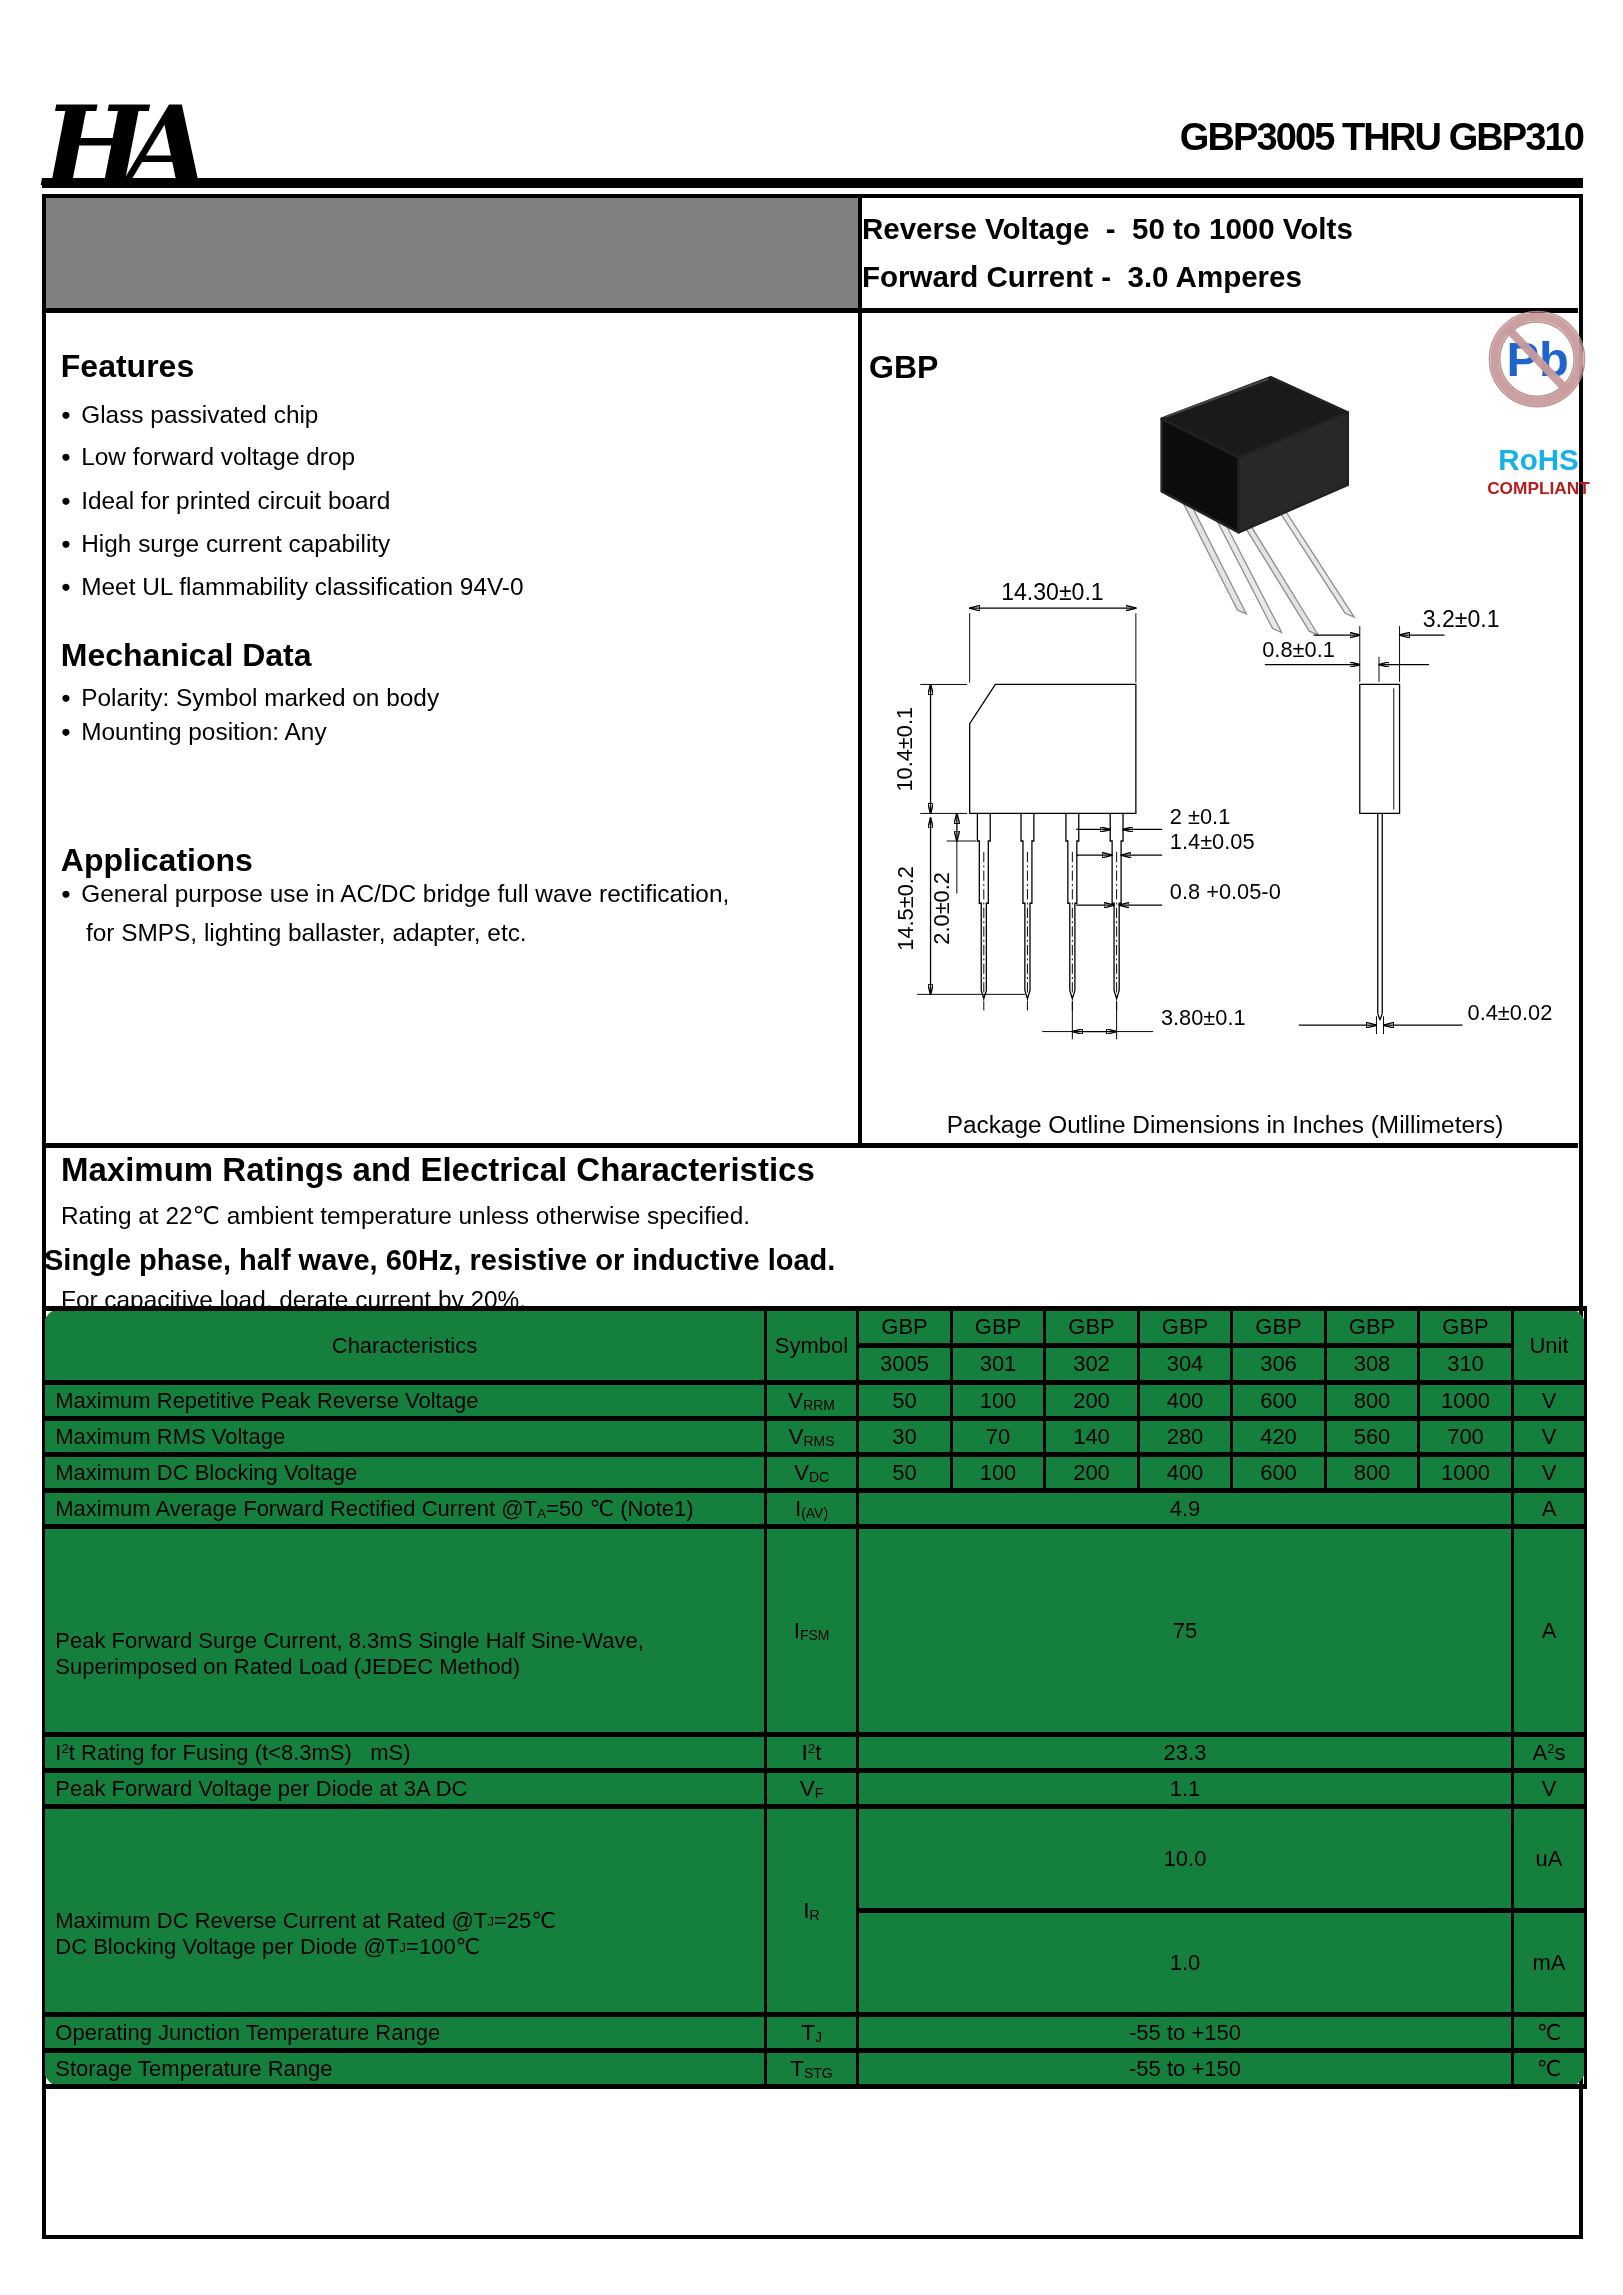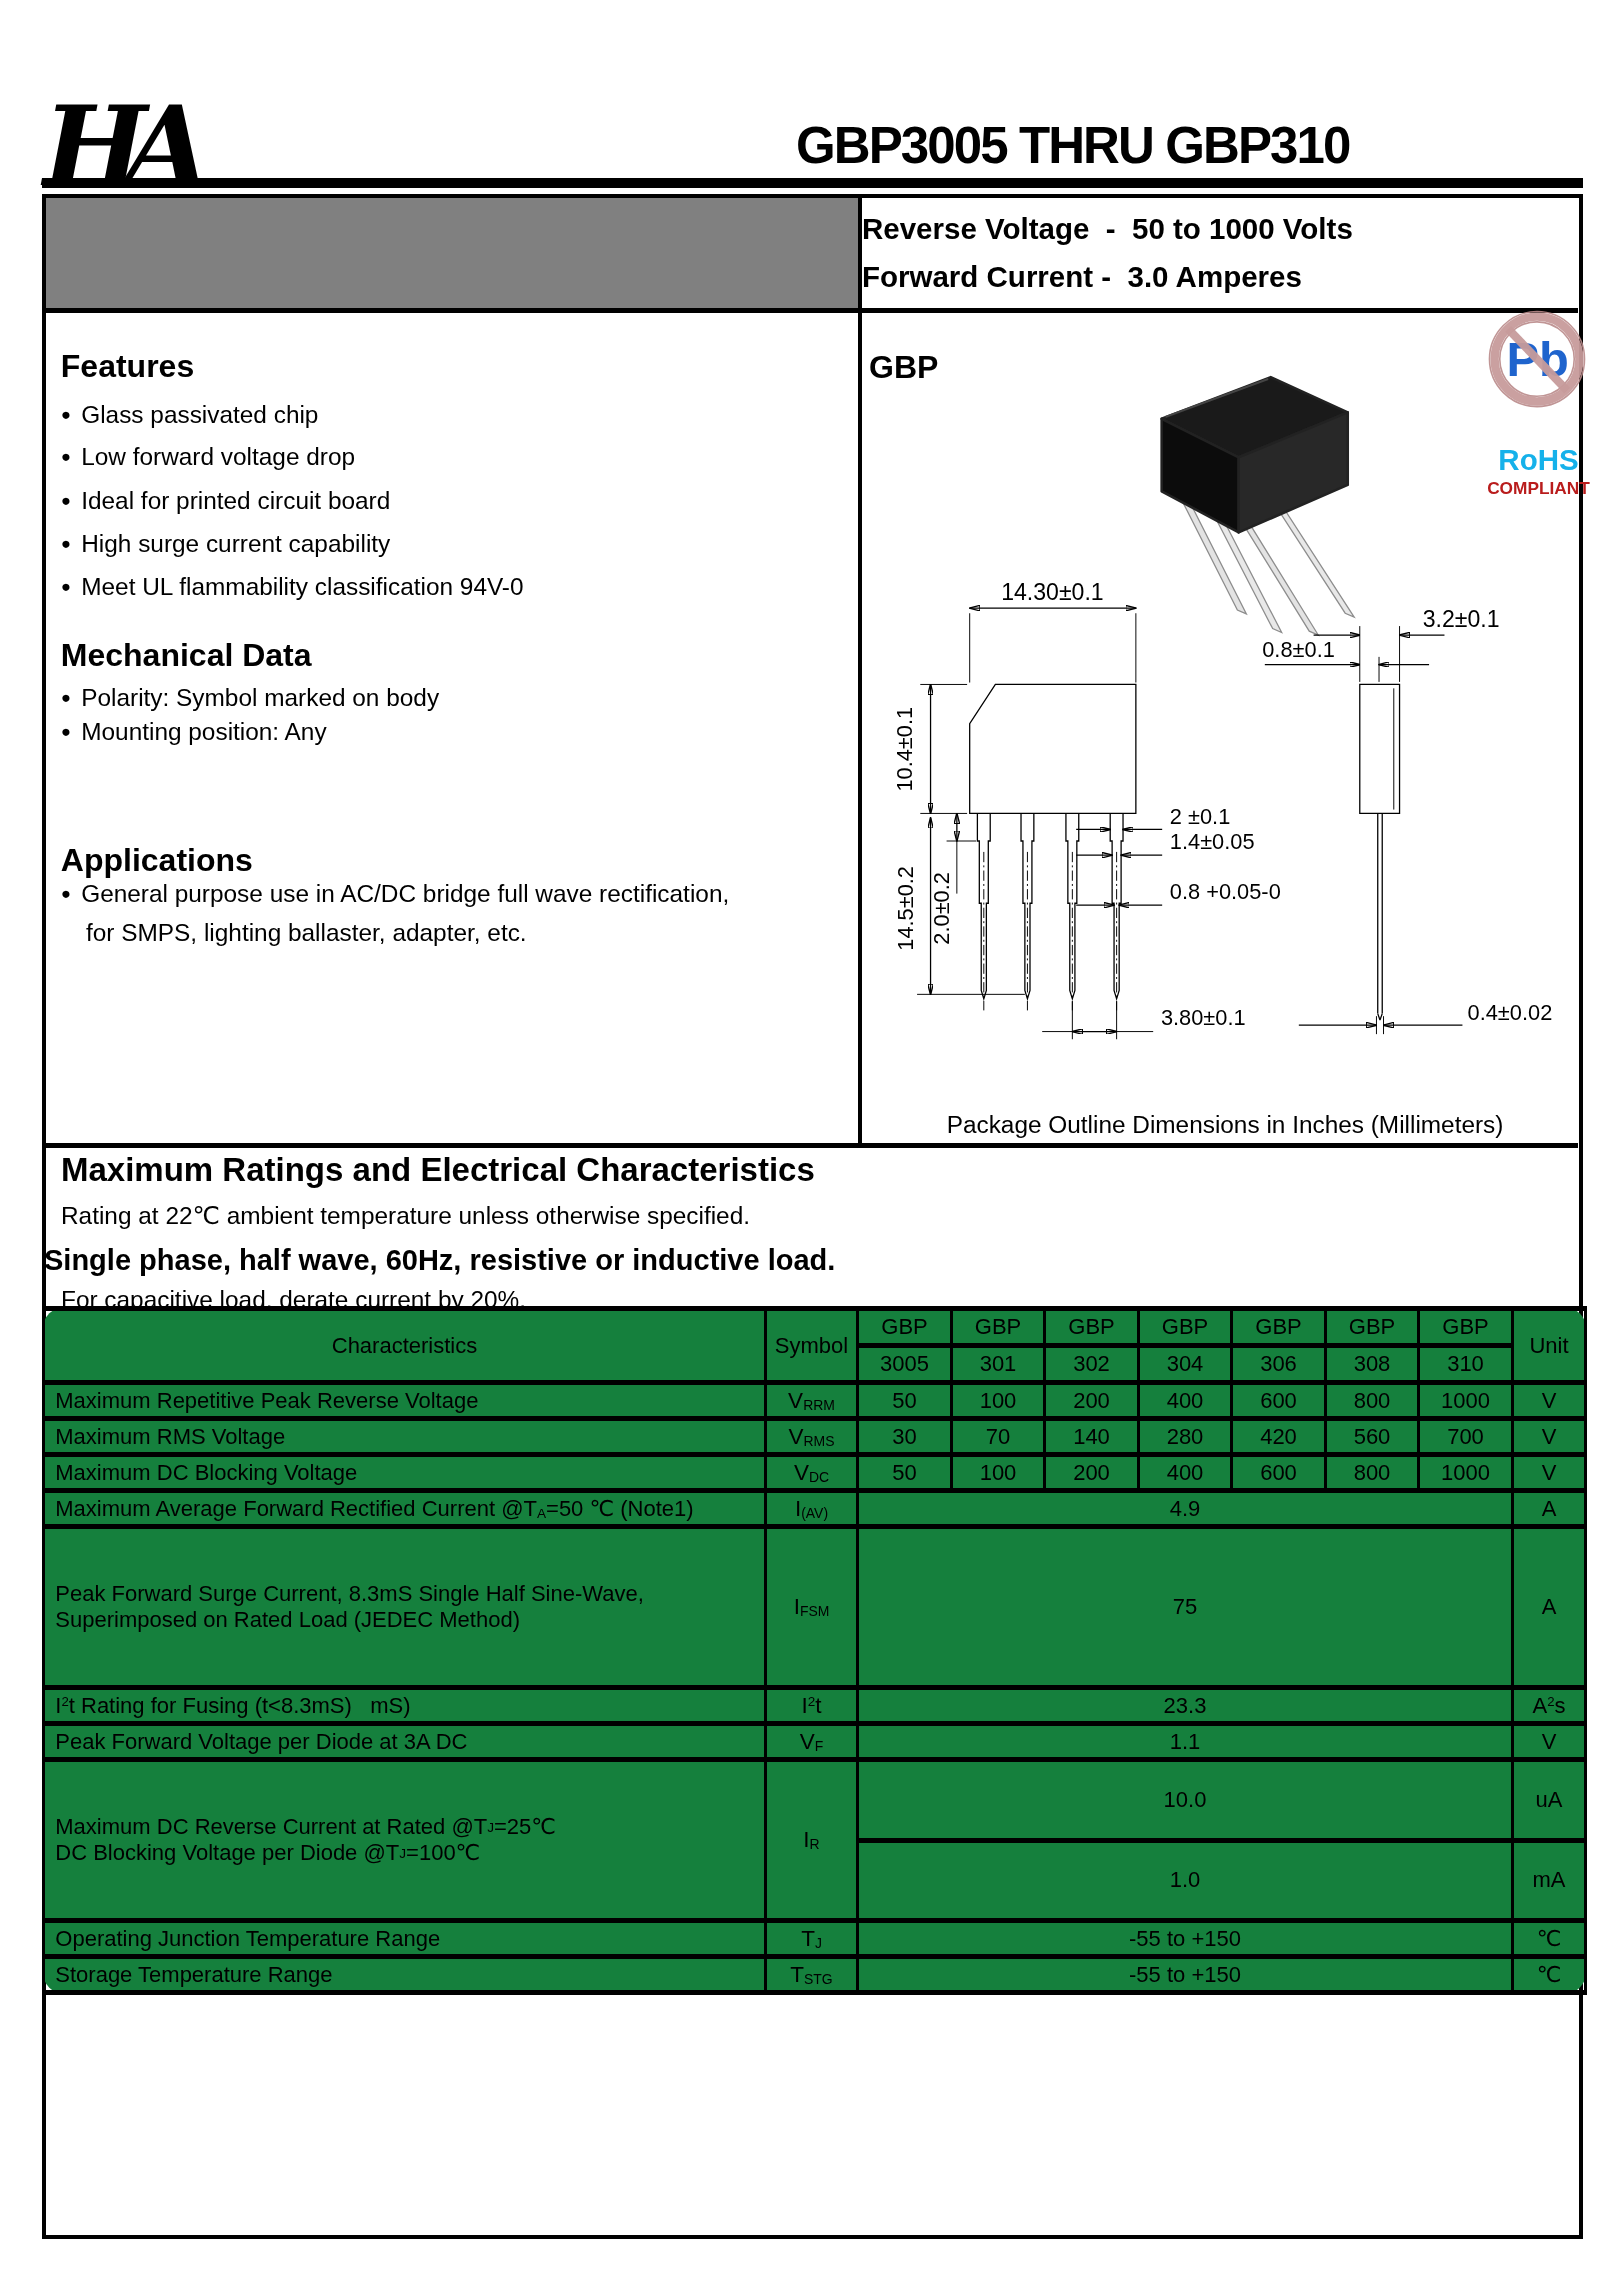--- a/index.html
+++ b/index.html
@@ -1,22 +1,22 @@
 <!DOCTYPE html>
 <html style="font-size:10.3px"><head>
 <meta charset="utf-8">
 <style>
   html,body { margin:0; padding:0; background:#fff; }
   .page { position:relative; width:1624px; height:2295px; background:#fff; overflow:hidden;
           font-family:"Liberation Sans","DejaVu Sans",sans-serif; color:#000; }
 
   
   .logo-svg { position:absolute; left:39px; top:77px; width:295px; height:128px; }
-  .doc-title { position:absolute; left:796px; top:116px; width:787px; 
-               font-size:51px; font-weight:bold; letter-spacing:-1.9px; white-space:pre; }
+  .doc-title { position:absolute; left:796px; top:116px; width:787px; text-align:right;
+               font-size:38px; font-weight:bold; letter-spacing:-1.9px; white-space:pre; }
   .top-rule { position:absolute; left:42px; top:178px; width:1541px; height:10.3px; background:#000; }
 
   
   .frame { position:absolute; left:42px; top:194px; width:1541px; height:2045px;
            border:4.5px solid #000; box-sizing:border-box; background:#fff; }
   .frame .inner { position:absolute; left:0; top:0; width:1532px; height:2036px; }
   .gray-cell { position:absolute; left:0; top:0; width:812px; height:110px; background:#808080; }
   .vline-1 { position:absolute; left:812px; top:0; width:3.9px; height:950px; background:#000; }
   .hline-1 { position:absolute; left:0; top:110px; width:1532px; height:4.5px; background:#000; }
   .hline-2 { position:absolute; left:0; top:945px; width:1532px; height:4.5px; background:#000; }
@@ -61,21 +61,21 @@
   .ctable td { border:3.2px solid #000; border-top-width:5.8px; border-bottom-width:5.8px;
                font-size:22px; text-align:center; vertical-align:middle; padding:0;
                overflow:hidden; }
   .ctable tr { height:36px; }
   .ctable tr.hrow { height:37px; }
   .ctable tr.tall { height:76px; }
   .ctable td.cchar { text-align:left; padding-left:10.3px; white-space:pre-wrap; }
   .ctable td.csym { font-size:22.5px; }
   .ctable sub { font-size:0.62em; vertical-align:-0.12em; letter-spacing:0; }
   .ctable sup { font-size:0.6em; vertical-align:0.5em; }
-  .twoline { display:flex; flex-direction:column; justify-content:space-around; height:100%; }
+  .twoline { display:flex; flex-direction:column; justify-content:space-around; height:100%;margin-top:47px; }
   .twoline > div { display:flex; align-items:center; }
 </style>
 </head>
 <body>
 
 <div class="page">
 
   <svg class="logo-svg" viewBox="0 0 460 200">
     <text x="6" y="168" font-family="DejaVu Serif, Liberation Serif, serif" font-style="italic" font-weight="bold" font-size="172" letter-spacing="-34">HA</text>
   </svg>

